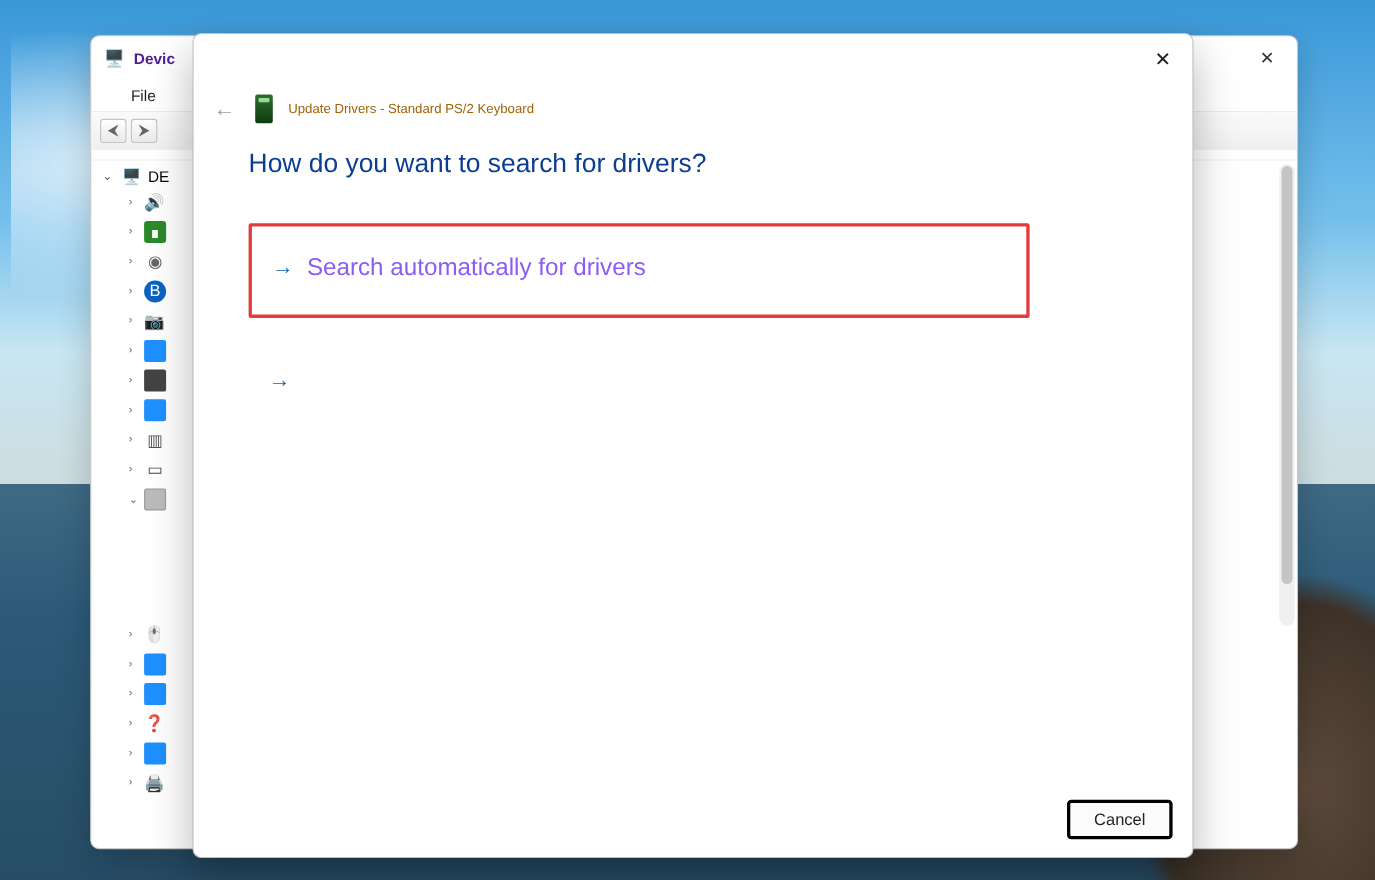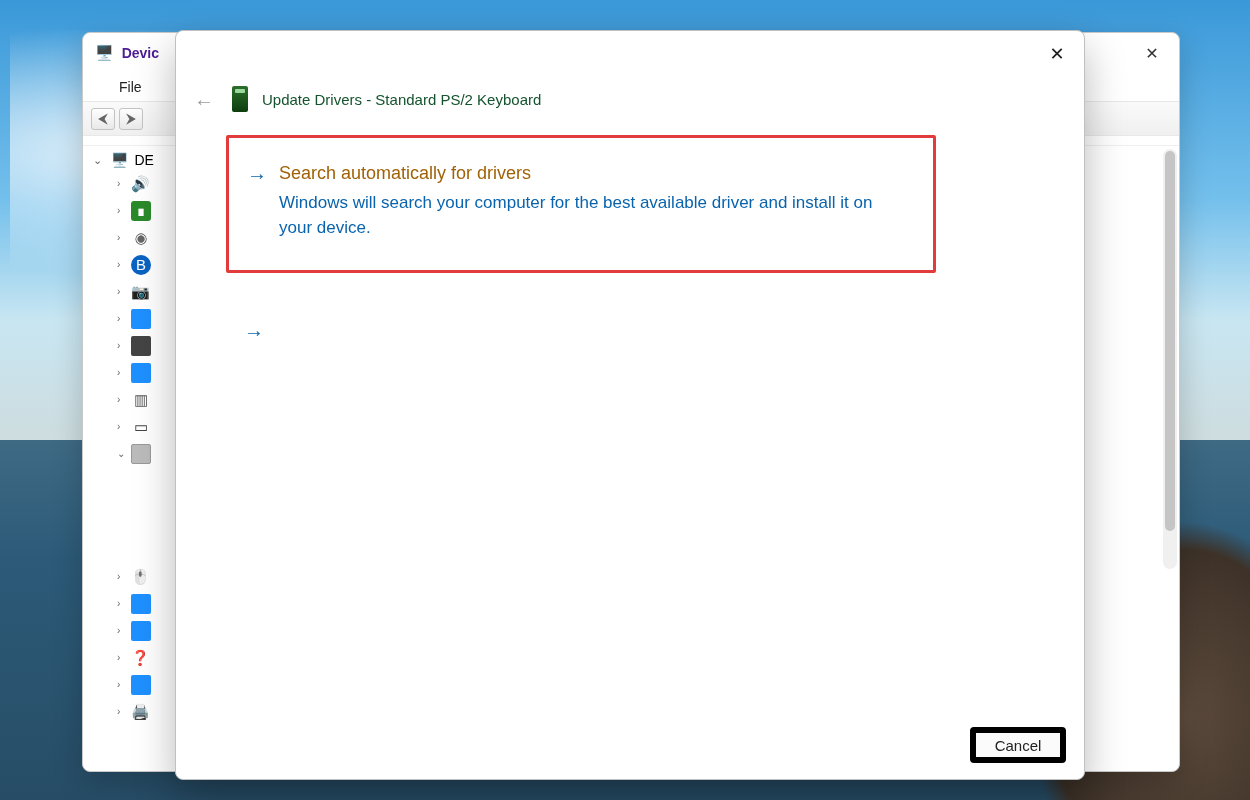--- a/index.html
+++ b/index.html
@@ -150,51 +150,51 @@
   .dlg .dev-ico {
     width:16px; height:26px;
     background: linear-gradient(#2c6e2c,#0d3d0d);
     border-radius:2px;
     position:relative;
   }
   .dlg .dev-ico::after{
     content:""; position:absolute; left:3px; right:3px; top:3px; height:4px;
     background:#9ad89a; border-radius:1px;
   }
-  .dlg .header-title { font-size:15px; color:#14532d; }
+  .dlg .header-title { font-size:12px; color:#a16207; }
 
   .dlg .body { padding: 6px 48px 0 50px; flex:1; }
   .dlg .question { color:#0b3e91; font-size:24px; font-weight:400; margin-bottom:40px; }
 
   .option {
     padding: 18px 22px 22px 18px;
     border-radius:2px;
     margin-bottom: 28px;
     cursor:pointer;
   }
   .option.highlight {
     border: 3px solid #e23b3b;
     padding: 24px 22px 30px 18px;
     width: 710px;
   }
   .option .row1 { display:flex; align-items:center; gap:12px; }
   .option .arrow { color:#0a64ad; font-size:20px; width:20px; }
-  .option .title { color:#a16207; font-size:18px;text-align:right; }
+  .option .title { color:#8b5cf6; font-size:22px;text-align:right; }
   .option .desc  {
     color:#0a64ad; font-size:17px; line-height:1.45;
     padding-left: 32px; padding-top:6px; max-width:640px;
   }
 
   .dlg .footer {
     display:flex; justify-content:flex-end;
     padding: 10px 18px 16px;
   }
   .cancel-btn {
     min-width:96px; height:36px;
-    border:6px solid #000000; border-radius:4px;
+    border:3px solid #000000; border-radius:4px;
     background:#fbfbfb;
     font-size:15px; color:#222;
     display:flex; align-items:center; justify-content:center;
     padding: 0 16px;
   }
 </style>
 </head>
 <body>
 
 <div class="desktop-bg"></div>
@@ -322,27 +322,27 @@
   <div class="header">
     <div class="back">
       <span>←</span>
     </div>
     <div class="dev-ico"></div>
     <div class="header-title">Update Drivers - Standard PS/2 Keyboard</div>
   </div>
 
   <div class="body">
 
+    <div class="question">How do you want to search for drivers?</div>
 
     <div class="option highlight">
       <div class="row1">
         <span class="arrow">→</span>
         <span class="title">Search automatically for drivers</span>
       </div>
-      <div class="desc">Windows will search your computer for the best available driver and install it on your device.</div>
     </div>
 
     <div class="option">
       <div class="row1">
         <span class="arrow">→</span>
       </div>
     </div>
 
   </div>
 

